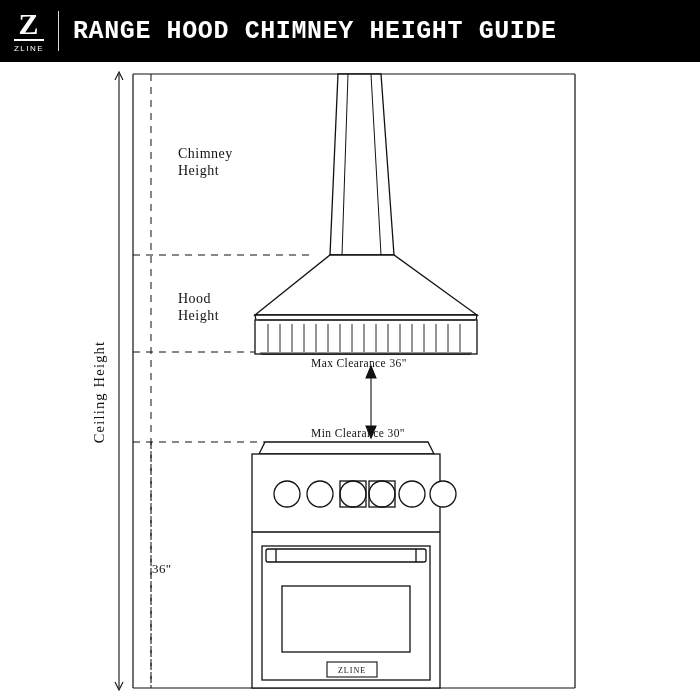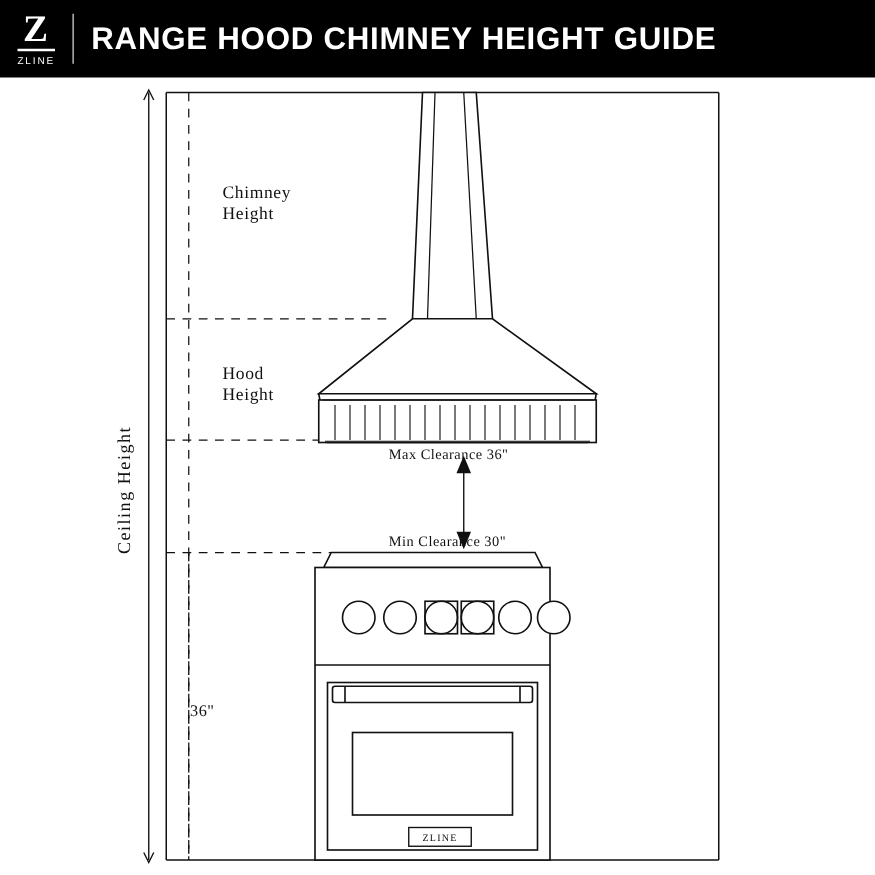--- a/index.html
+++ b/index.html
@@ -62,21 +62,21 @@
   .header-divider {
     width: 1px;
     height: 40px;
     background: #ffffff;
     opacity: 0.85;
     margin: 0 14px 0 0;
     flex: 0 0 auto;
   }
   .header-title {
     color: #ffffff;
-    font-family: Liberation Sans, sans-serif;
+    font-family: Liberation Mono, monospace;
     font-size: 25px;
     font-weight: bold;
     letter-spacing: 0.6px;
     white-space: nowrap;
   }
 
   
   .diagram {
     position: absolute;
     left: 0;

